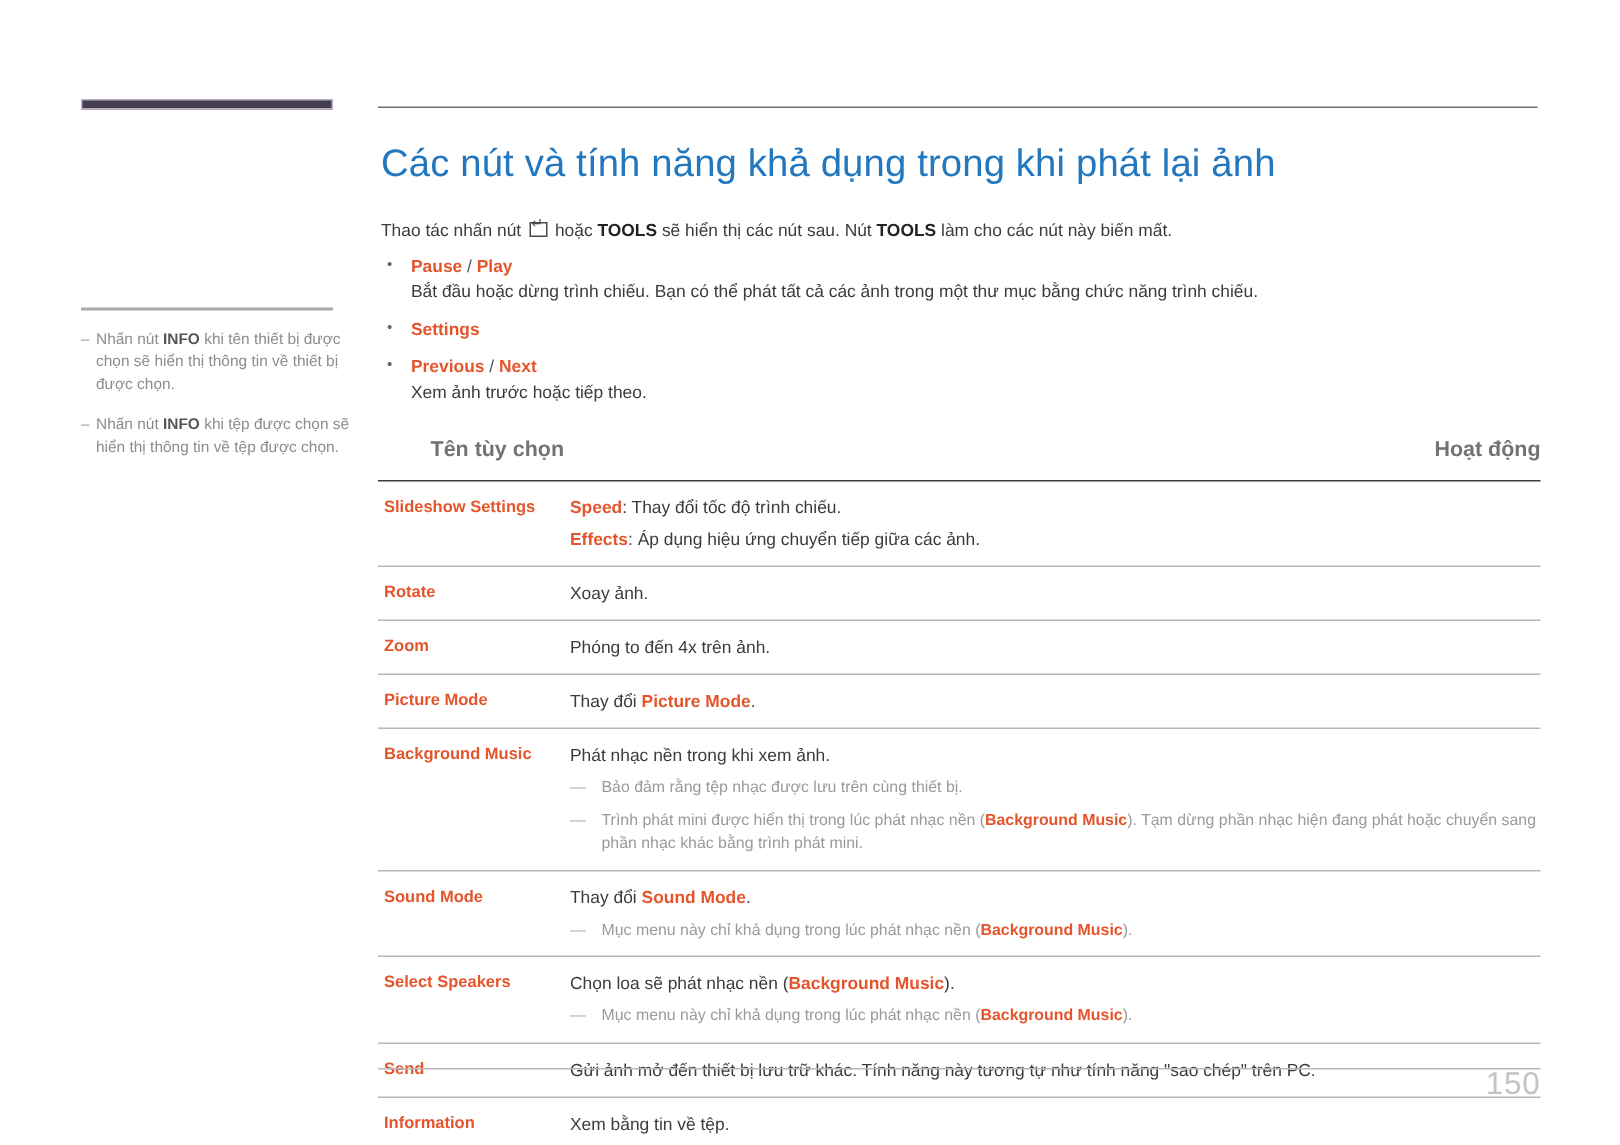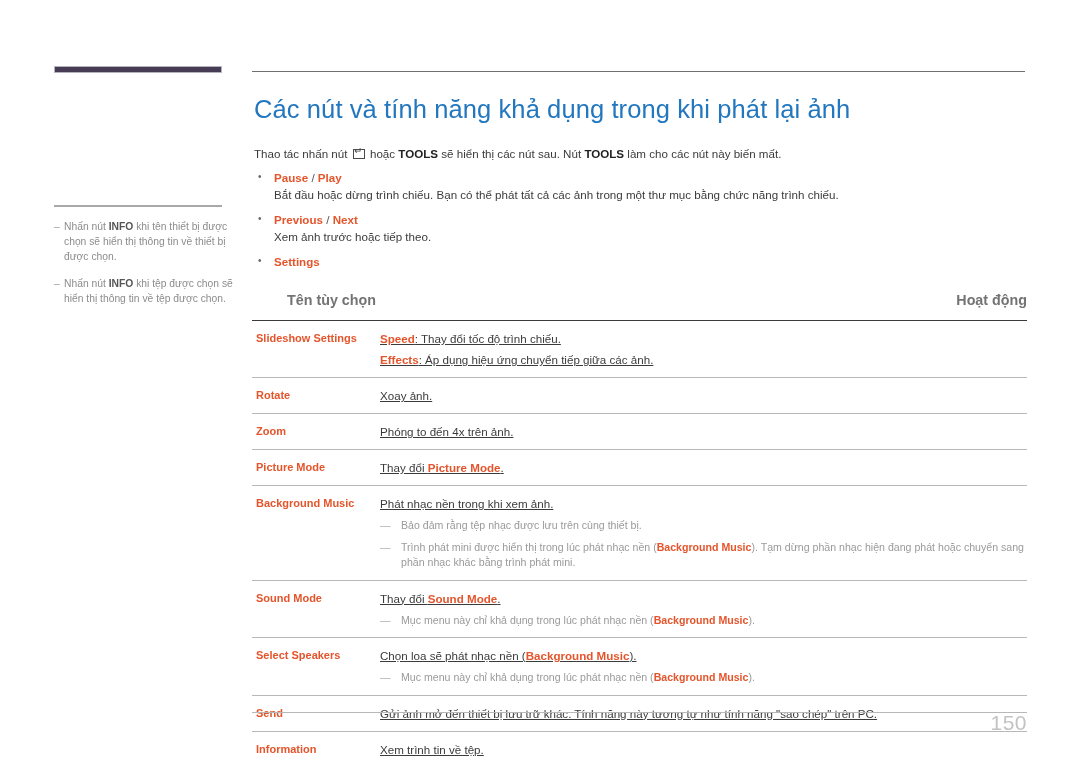--- a/index.html
+++ b/index.html
@@ -155,21 +155,21 @@
     line-height: 16px;
     white-space: nowrap;
   }
   .tbl td.c2 {
     font-size: 11.6px;
     color: #3b3b3b;
     line-height: 17px;
     padding-left: 4px;
   }
   .tbl td.c2 .hl { color: #e4552c; font-weight: bold; }
-  .line { margin: 0 0 4px 0; text-decoration: underline; }
+  .line { margin: 0 0 4px 0; }
   .line:last-child { margin-bottom: 0; }
   .subnote {
     display: flex;
     font-size: 10.6px;
     color: #9a9a9a;
     line-height: 15.5px;
     margin-top: 6px;
   }
   .subnote .dash {
     flex: 0 0 auto;
@@ -229,25 +229,25 @@
       <b>TOOLS</b>
       <span>làm cho các nút này biến mất.</span>
     </p>
 
     <div class="bullets" id="bullets-host">
         <div class="bullet-item">
           <div class="bullet-head"><span class="hl">Pause</span><span class="sep"> / </span><span class="hl">Play</span></div>
           <div class="bullet-desc">Bắt đầu hoặc dừng trình chiếu. Bạn có thể phát tất cả các ảnh trong một thư mục bằng chức năng trình chiếu.</div>
         </div>
         <div class="bullet-item">
+          <div class="bullet-head"><span class="hl">Settings</span></div>
+        </div>
+        <div class="bullet-item">
           <div class="bullet-head"><span class="hl">Previous</span><span class="sep"> / </span><span class="hl">Next</span></div>
           <div class="bullet-desc">Xem ảnh trước hoặc tiếp theo.</div>
-        </div>
-        <div class="bullet-item">
-          <div class="bullet-head"><span class="hl">Settings</span></div>
         </div>
       </div>
 
     <table class="tbl">
       <thead>
         <tr>
           <th class="c1">Tên tùy chọn</th>
           <th class="c2">Hoạt động</th>
         </tr>
       </thead>
@@ -313,21 +313,21 @@
           </tr>
           <tr>
             <td class="c1">Send</td>
             <td class="c2">
               <div class="line">Gửi ảnh mở đến thiết bị lưu trữ khác. Tính năng này tương tự như tính năng "sao chép" trên PC.</div>
             </td>
           </tr>
           <tr>
             <td class="c1">Information</td>
             <td class="c2">
-              <div class="line">Xem trình tin về tệp.</div>
+              <div class="line">Xem bằng tin về tệp.</div>
             </td>
           </tr>
         </tbody>
     </table>
 
   </main>
 
   <div class="footer-rule"></div>
   <div class="pageno">150</div>
 

